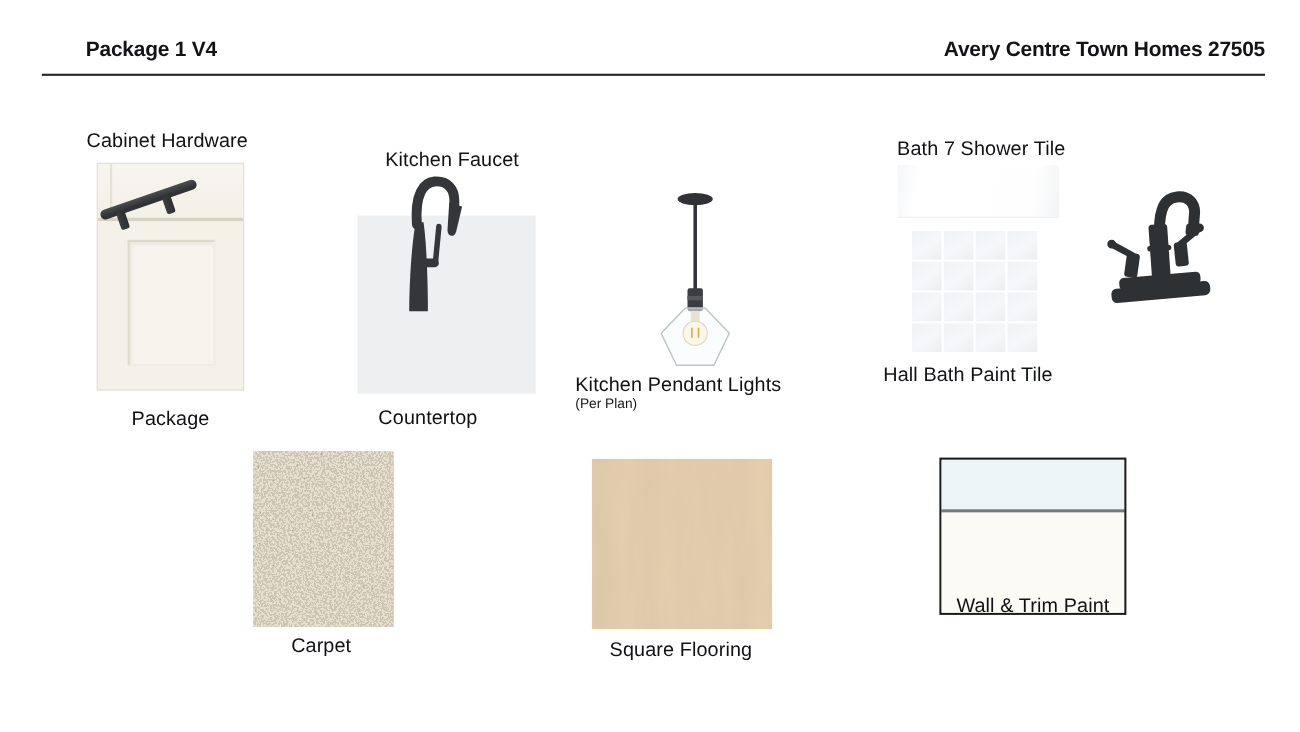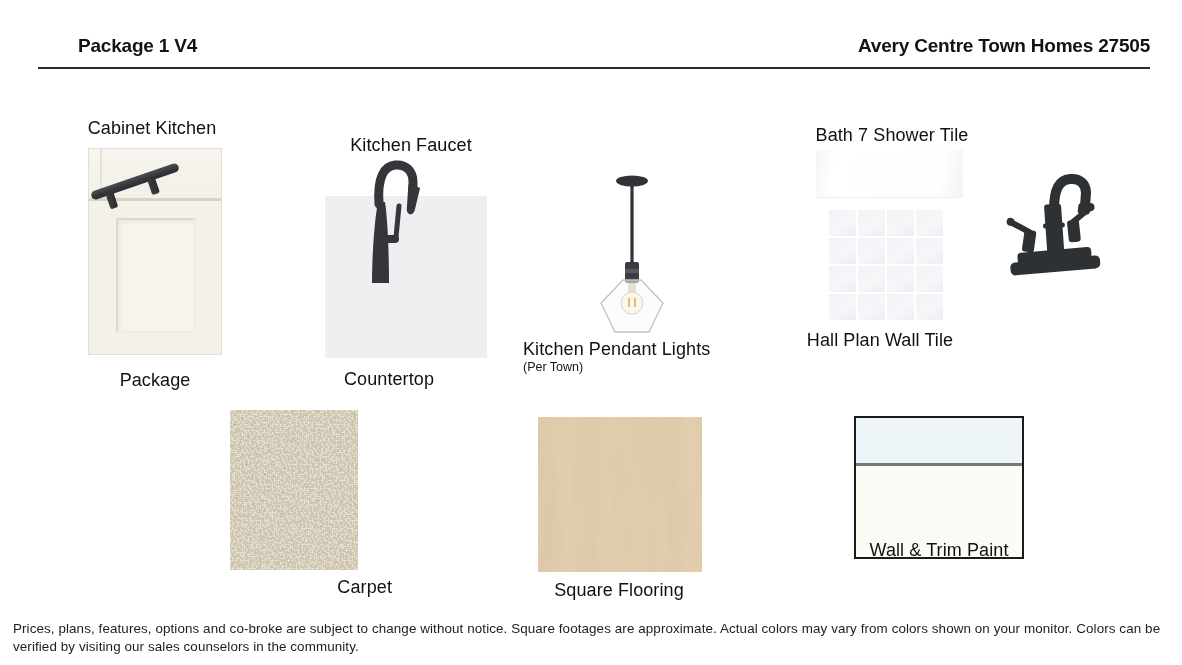--- a/index.html
+++ b/index.html
@@ -91,21 +91,21 @@
 </style>
 </head>
 <body>
 
 <div class="page">
 
   <div class="hdr-left">Package 1 V4</div>
   <div class="hdr-right">Avery Centre Town Homes 27505</div>
   <div class="hdr-rule"></div>
 
-  <div class="lbl center" style="left:52px; top:118px; width:200px;">Cabinet Kitchen</div>
+  <div class="lbl center" style="left:52px; top:118px; width:200px;">Cabinet Hardware</div>
   <div class="cabinet" style="background-color: rgb(244, 241, 233);">
     <div class="cab-drawer"></div>
     <div class="cab-door">
       <div class="cab-panel"></div>
     </div>
   </div>
   <div class="pull-bar"></div>
   <div class="lbl center" style="left:55px; top:370px; width:200px;">Package</div>
 
   <div class="lbl center" style="left:311px; top:135px; width:200px;">Kitchen Faucet</div>
@@ -123,21 +123,21 @@
     <ellipse cx="34" cy="9" rx="16" ry="5.5" fill="#303236"></ellipse>
     <rect x="32.4" y="9" width="3.2" height="84" fill="#303236"></rect>
     <rect x="27" y="90" width="14" height="21" rx="2" fill="#3a3d41"></rect>
     <rect x="27" y="97" width="14" height="4" fill="#55585c"></rect>
     <polygon points="25,108 43,108 65,131 51,160 17,160 3,131" fill="rgba(246,249,251,0.55)" stroke="#bcc3c9" stroke-width="1.3" stroke-linejoin="round"></polygon>
     <rect x="30" y="111" width="8" height="10" fill="#e8e2d2"></rect>
     <circle cx="34" cy="131" r="11" fill="#faf6ea" stroke="#ddd6c4" stroke-width="1"></circle>
     <path d="M31,126 L31,135 M37,126 L37,135" stroke="#d9a73f" stroke-width="1.4" fill="none"></path>
   </svg>
   <div class="lbl" style="left:523px; top:339px;">Kitchen Pendant Lights</div>
-  <div class="sub" style="left:523px; top:360px;">(Per Town)</div>
+  <div class="sub" style="left:523px; top:360px;">(Per Plan)</div>
 
   <div class="lbl center" style="left:792px; top:125px; width:200px;">Bath 7 Shower Tile</div>
   <div class="shower-tile"></div>
   <div class="wall-tile">
     <div class="tile-cell"></div>
       <div class="tile-cell"></div>
       <div class="tile-cell"></div>
       <div class="tile-cell"></div>
     <div class="tile-cell"></div>
       <div class="tile-cell"></div>
@@ -145,21 +145,21 @@
       <div class="tile-cell"></div>
     <div class="tile-cell"></div>
       <div class="tile-cell"></div>
       <div class="tile-cell"></div>
       <div class="tile-cell"></div>
     <div class="tile-cell"></div>
       <div class="tile-cell"></div>
       <div class="tile-cell"></div>
       <div class="tile-cell"></div>
   </div>
-  <div class="lbl center" style="left:780px; top:330px; width:200px;">Hall Plan Wall Tile</div>
+  <div class="lbl center" style="left:780px; top:330px; width:200px;">Hall Bath Paint Tile</div>
 
   <svg class="bfaucet" viewBox="0 0 115 115">
     <g fill="#2e3134">
       <g transform="rotate(-5 56 94)">
         <rect x="20" y="82" width="74" height="11" rx="4"></rect>
         <rect x="12" y="91" width="90" height="13" rx="5"></rect>
       </g>
       <g transform="rotate(-4 56 66)">
         <rect x="48" y="36" width="17" height="52" rx="3"></rect>
         <rect x="45.5" y="55" width="22" height="5" rx="2.5"></rect>
@@ -188,36 +188,35 @@
           <feFuncR type="discrete" tableValues="0.42 0.61 0.79 0.94"></feFuncR>
           <feFuncG type="discrete" tableValues="0.37 0.55 0.73 0.90"></feFuncG>
           <feFuncB type="discrete" tableValues="0.29 0.45 0.62 0.84"></feFuncB>
           <feFuncA type="table" tableValues="1 1"></feFuncA>
         </feComponentTransfer>
       </filter>
     </defs>
     <rect width="128" height="160" fill="#cfc3b1"></rect>
     <rect width="128" height="160" filter="url(#carpetTex)"></rect>
   </svg>
-  <div class="lbl center" style="left:192px; top:577px; width:200px;text-align:right;">Carpet</div>
+  <div class="lbl center" style="left:192px; top:577px; width:200px;">Carpet</div>
 
   <svg class="wood" viewBox="0 0 164 155" preserveAspectRatio="none">
     <defs>
       <filter id="woodTex" x="0" y="0" width="100%" height="100%">
         <feTurbulence type="fractalNoise" baseFrequency="0.05 0.006" numOctaves="4" seed="11" stitchTiles="stitch" result="t"></feTurbulence>
         <feColorMatrix in="t" type="matrix" values="0 0 0 0 0.63  0 0 0 0 0.51  0 0 0 0 0.36  0.45 0 0 0 0"></feColorMatrix>
       </filter>
     </defs>
     <rect width="164" height="155" fill="#e4cfae"></rect>
     <rect width="164" height="155" filter="url(#woodTex)"></rect>
   </svg>
   <div class="lbl center" style="left:519px; top:580px; width:200px;">Square Flooring</div>
 
   <div class="paint">
     <div class="paint-wall" style="background-color: rgb(238, 245, 248);"></div>
     <div class="paint-div"></div>
     <div class="paint-trim" style="background-color: rgb(251, 250, 244);"></div>
   </div>
   <div class="lbl center" style="left:839px; top:540px; width:200px;">Wall &amp; Trim Paint</div>
 
-  <div class="disclaimer">Prices, plans, features, options and co-broke are subject to change without notice. Square footages are approximate. Actual colors may vary from colors shown on your monitor. Colors can be verified by visiting our sales counselors in the community.</div>
 
 </div>
 
 </body></html>

